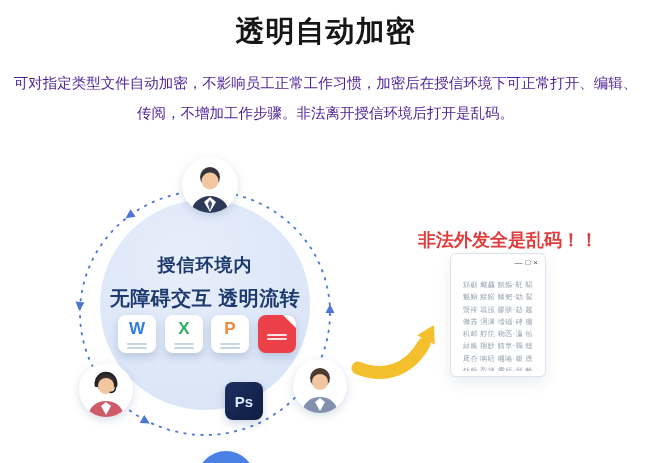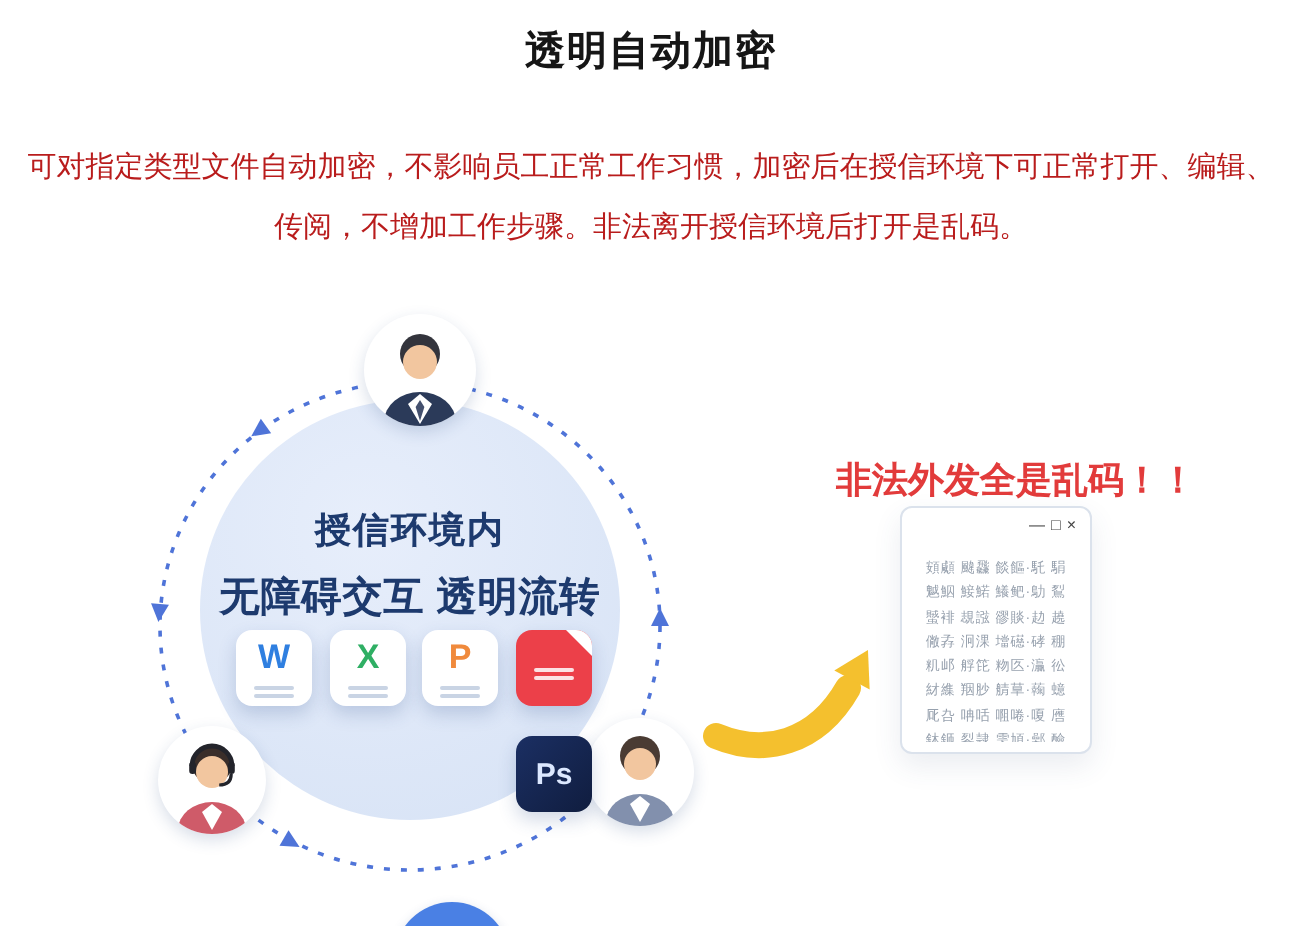--- a/index.html
+++ b/index.html
@@ -7,29 +7,30 @@
   .screen {
     position: relative;
     width: 651px; height: 463px;
     background: #ffffff;
     overflow: hidden;
     font-family: "Liberation Sans", sans-serif;
   }
   .title {
     position: absolute; top: 12px; left: 0; right: 0;
     text-align: center;
-    font-size: 20px; font-weight: bold; color: #161616;
+    font-size: 29px; font-weight: bold; color: #161616;
     letter-spacing: 1px;
   }
   .desc {
     position: absolute; top: 70px; left: 0; right: 0;
     padding: 0 7px;
     text-align: center;
-    font-size: 14.5px; color: #b91c1c;
+    font-size: 14.5px; color: #4c1d95;
     line-height: 2.05;
+    font-family: Liberation Mono, monospace;
   }
   .diagram { position: absolute; left: 20px; top: 155px; width: 370px; height: 308px; }
   .big-circle {
     position: absolute; left: 80px; top: 45px;
     width: 210px; height: 210px; border-radius: 50%;
     background: radial-gradient(circle at 40% 30%, #e7eefb, #d6e2f5);
   }
   .orbit { position: absolute; left: 0; top: 0; }
   .center-text {
     position: absolute; left: 80px; top: 83px; width: 210px;
@@ -180,21 +181,21 @@
 
     <div class="file-icon icon-pdf" style="left:238px; top:160px;">
       <span class="fold"></span>
       <span class="mini-lines">
           <i></i>
           <i></i>
         </span>
     </div>
 
 
-    <div class="file-icon icon-ps" style="left:205px; top:213px;margin-left:33px;">
+    <div class="file-icon icon-ps" style="left:205px; top:227px;">
       <span class="letter">Ps</span>
     </div>
 
   </div>
 
   <svg class="flow-arrow" width="92" height="70" viewBox="0 0 92 70">
     <path d="M8,56 C32,66 58,60 74,32" fill="none" stroke="#f4c02e" stroke-width="13" stroke-linecap="round"></path>
     <path d="M0,-10 L17,0 L0,10 Z" fill="#f4c02e" transform="translate(76,28) rotate(-62)"></path>
   </svg>
 

